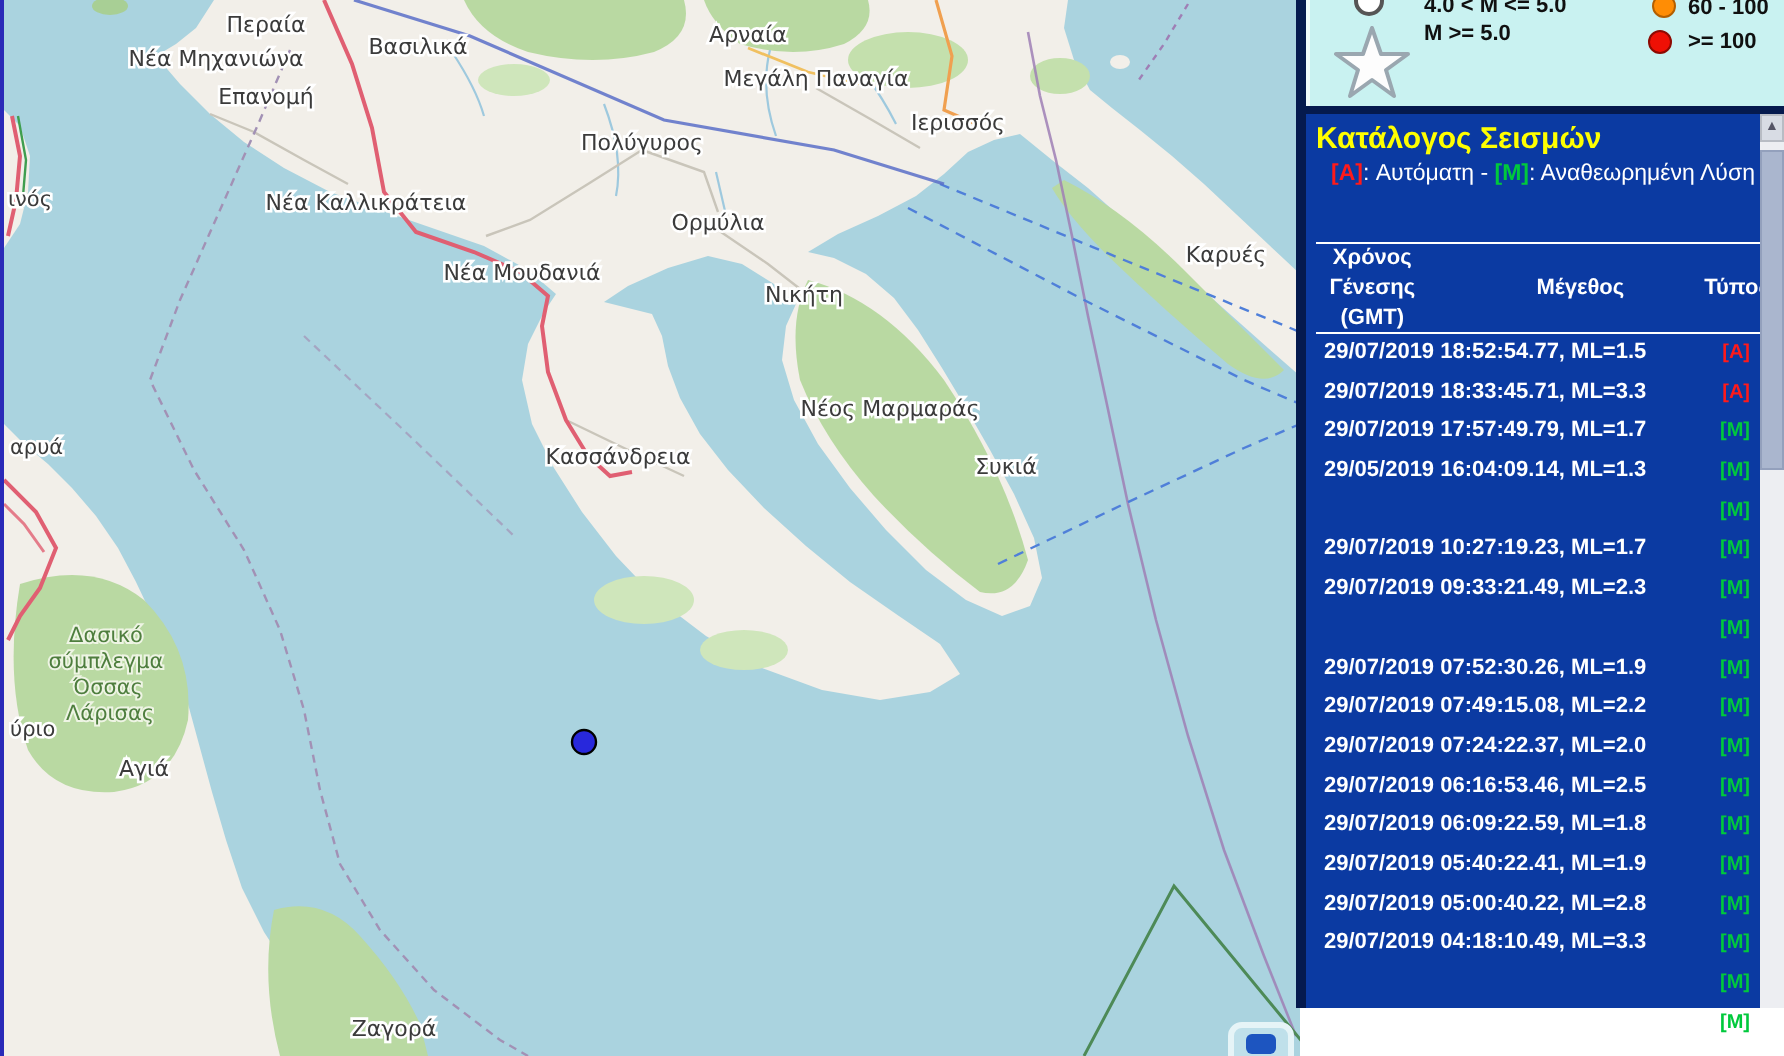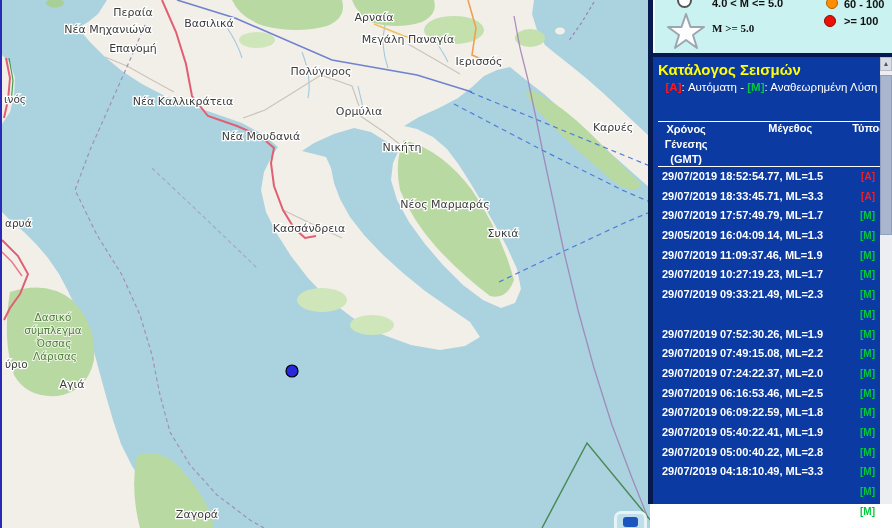--- a/index.html
+++ b/index.html
@@ -13,35 +13,35 @@
   .forest-label{font-family:"DejaVu Sans",sans-serif;font-size:10.5px;fill:#4e7e3e;stroke:#eef4e4;stroke-width:2px;paint-order:stroke;}
   #map-ctrl{position:absolute;left:612px;top:511px;width:33px;height:24px;border-radius:7px;background:#bfe0ea;border:3px solid #e6f4f7;box-sizing:border-box;}
   #map-ctrl .glyph{width:15px;height:10px;margin:3px auto 0;background:#1d55c0;border-radius:3px;}
 
   
   #panel{position:absolute;left:648px;top:0;width:244px;height:504px;background:#0b3aa2;border-left:5px solid #051a4e;box-sizing:border-box;}
   #legend{position:relative;height:53px;background:#c9f2f1;border-left:2px solid #effbfb;box-sizing:border-box;overflow:hidden;font-weight:bold;font-size:11px;color:#101010;}
   .lg-circle{position:absolute;left:22px;top:-7px;width:15px;height:15px;background:#fff;border:2px solid #555;border-radius:50%;box-sizing:border-box;}
   .lg-star{position:absolute;left:11px;top:13px;}
   .lg-t1{position:absolute;left:57px;top:-3px;white-space:nowrap;}
-  .lg-t2{position:absolute;left:57px;top:22px;white-space:nowrap;font-family:Liberation Serif, serif;}
+  .lg-t2{position:absolute;left:57px;top:11px;white-space:nowrap;}
   .lg-dot-or{position:absolute;left:171px;top:-3px;width:12px;height:12px;border-radius:50%;background:#ff8d05;border:1px solid #b35f00;box-sizing:border-box;}
   .lg-dot-rd{position:absolute;left:169px;top:15px;width:12px;height:12px;border-radius:50%;background:#ee1005;border:1px solid #8d0a02;box-sizing:border-box;}
   .lg-t3{position:absolute;left:189px;top:-2px;white-space:nowrap;}
   .lg-t4{position:absolute;left:189px;top:15px;white-space:nowrap;}
   #navy-bar{height:4px;background:#051a4e;}
 
   #catalog{position:absolute;left:5px;top:57px;width:227px;bottom:0;color:#fff;}
   #cat-title{margin-top:3px;font-size:15px;font-weight:bold;color:#ffff00;height:19px;line-height:19px;}
   #cat-sub{text-align:center;font-size:11.5px;height:16px;line-height:16px;white-space:nowrap;}
   .tagA{color:#ff1a1a;font-weight:bold;}
   .tagM{color:#00c93c;font-weight:bold;}
   .cat-hr{border:0;border-top:1px solid #ffffff;margin:0;}
   #hr1{margin-top:26px;}
-  #cat-head{display:flex;align-items:flex-start;height:44px;font-weight:bold;font-size:11px;gap:40px;}
+  #cat-head{display:flex;align-items:center;height:44px;font-weight:bold;font-size:11px;gap:40px;}
   .h-col1{width:96px;text-align:center;line-height:15px;}
   .h-col2{width:70px;margin-left:14px;text-align:center;}
   .h-col3{flex:1;text-align:center;}
   #catalog-list{position:relative;}
   .crow{position:relative;height:19.7px;line-height:19.7px;font-size:11px;font-weight:bold;white-space:nowrap;}
   .ctime{padding-left:4px;color:#ffffff;}
   .ctype{position:absolute;right:10px;font-size:10px;}
   .typeA{color:#ff1a1a;}
   .typeM{color:#00c93c;}
 
@@ -198,21 +198,21 @@
         </div>
         <div class="h-col2">Μέγεθος</div>
         <div class="h-col3">Τύπος</div>
       </div>
       <hr class="cat-hr">
       <div id="catalog-list">
           <div class="crow"><span class="ctime">29/07/2019 18:52:54.77, ML=1.5</span><span class="ctype typeA">[A]</span></div>
           <div class="crow"><span class="ctime">29/07/2019 18:33:45.71, ML=3.3</span><span class="ctype typeA">[A]</span></div>
           <div class="crow"><span class="ctime">29/07/2019 17:57:49.79, ML=1.7</span><span class="ctype typeM">[M]</span></div>
           <div class="crow"><span class="ctime">29/05/2019 16:04:09.14, ML=1.3</span><span class="ctype typeM">[M]</span></div>
-          <div class="crow"><span class="ctime">29/07/2019 11:09:37.46, ML=1.9</span><span class="ctype typeM">[M]</span></div>
+          <div class="crow"><span class="ctype typeM">[M]</span></div>
           <div class="crow"><span class="ctime">29/07/2019 10:27:19.23, ML=1.7</span><span class="ctype typeM">[M]</span></div>
           <div class="crow"><span class="ctime">29/07/2019 09:33:21.49, ML=2.3</span><span class="ctype typeM">[M]</span></div>
           <div class="crow"><span class="ctype typeM">[M]</span></div>
           <div class="crow"><span class="ctime">29/07/2019 07:52:30.26, ML=1.9</span><span class="ctype typeM">[M]</span></div>
           <div class="crow"><span class="ctime">29/07/2019 07:49:15.08, ML=2.2</span><span class="ctype typeM">[M]</span></div>
           <div class="crow"><span class="ctime">29/07/2019 07:24:22.37, ML=2.0</span><span class="ctype typeM">[M]</span></div>
           <div class="crow"><span class="ctime">29/07/2019 06:16:53.46, ML=2.5</span><span class="ctype typeM">[M]</span></div>
           <div class="crow"><span class="ctime">29/07/2019 06:09:22.59, ML=1.8</span><span class="ctype typeM">[M]</span></div>
           <div class="crow"><span class="ctime">29/07/2019 05:40:22.41, ML=1.9</span><span class="ctype typeM">[M]</span></div>
           <div class="crow"><span class="ctime">29/07/2019 05:00:40.22, ML=2.8</span><span class="ctype typeM">[M]</span></div>

